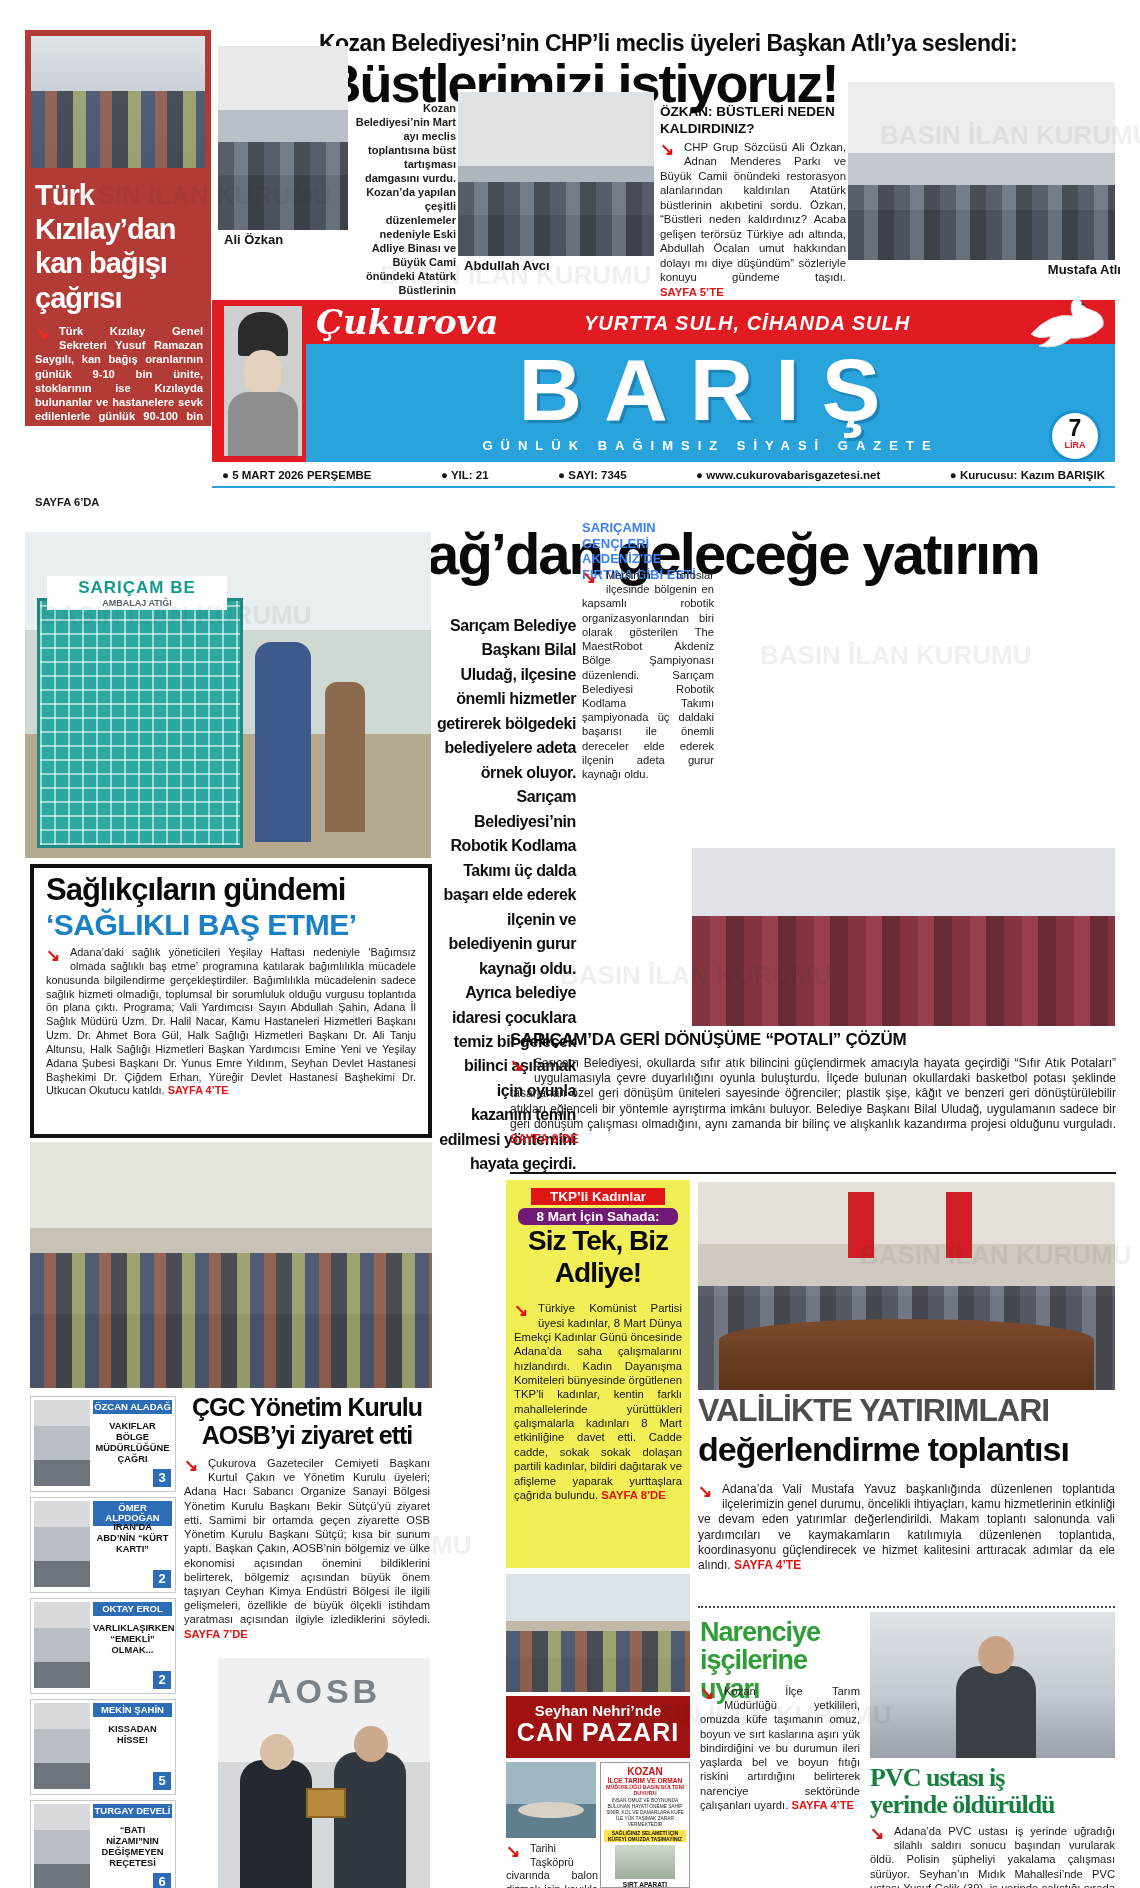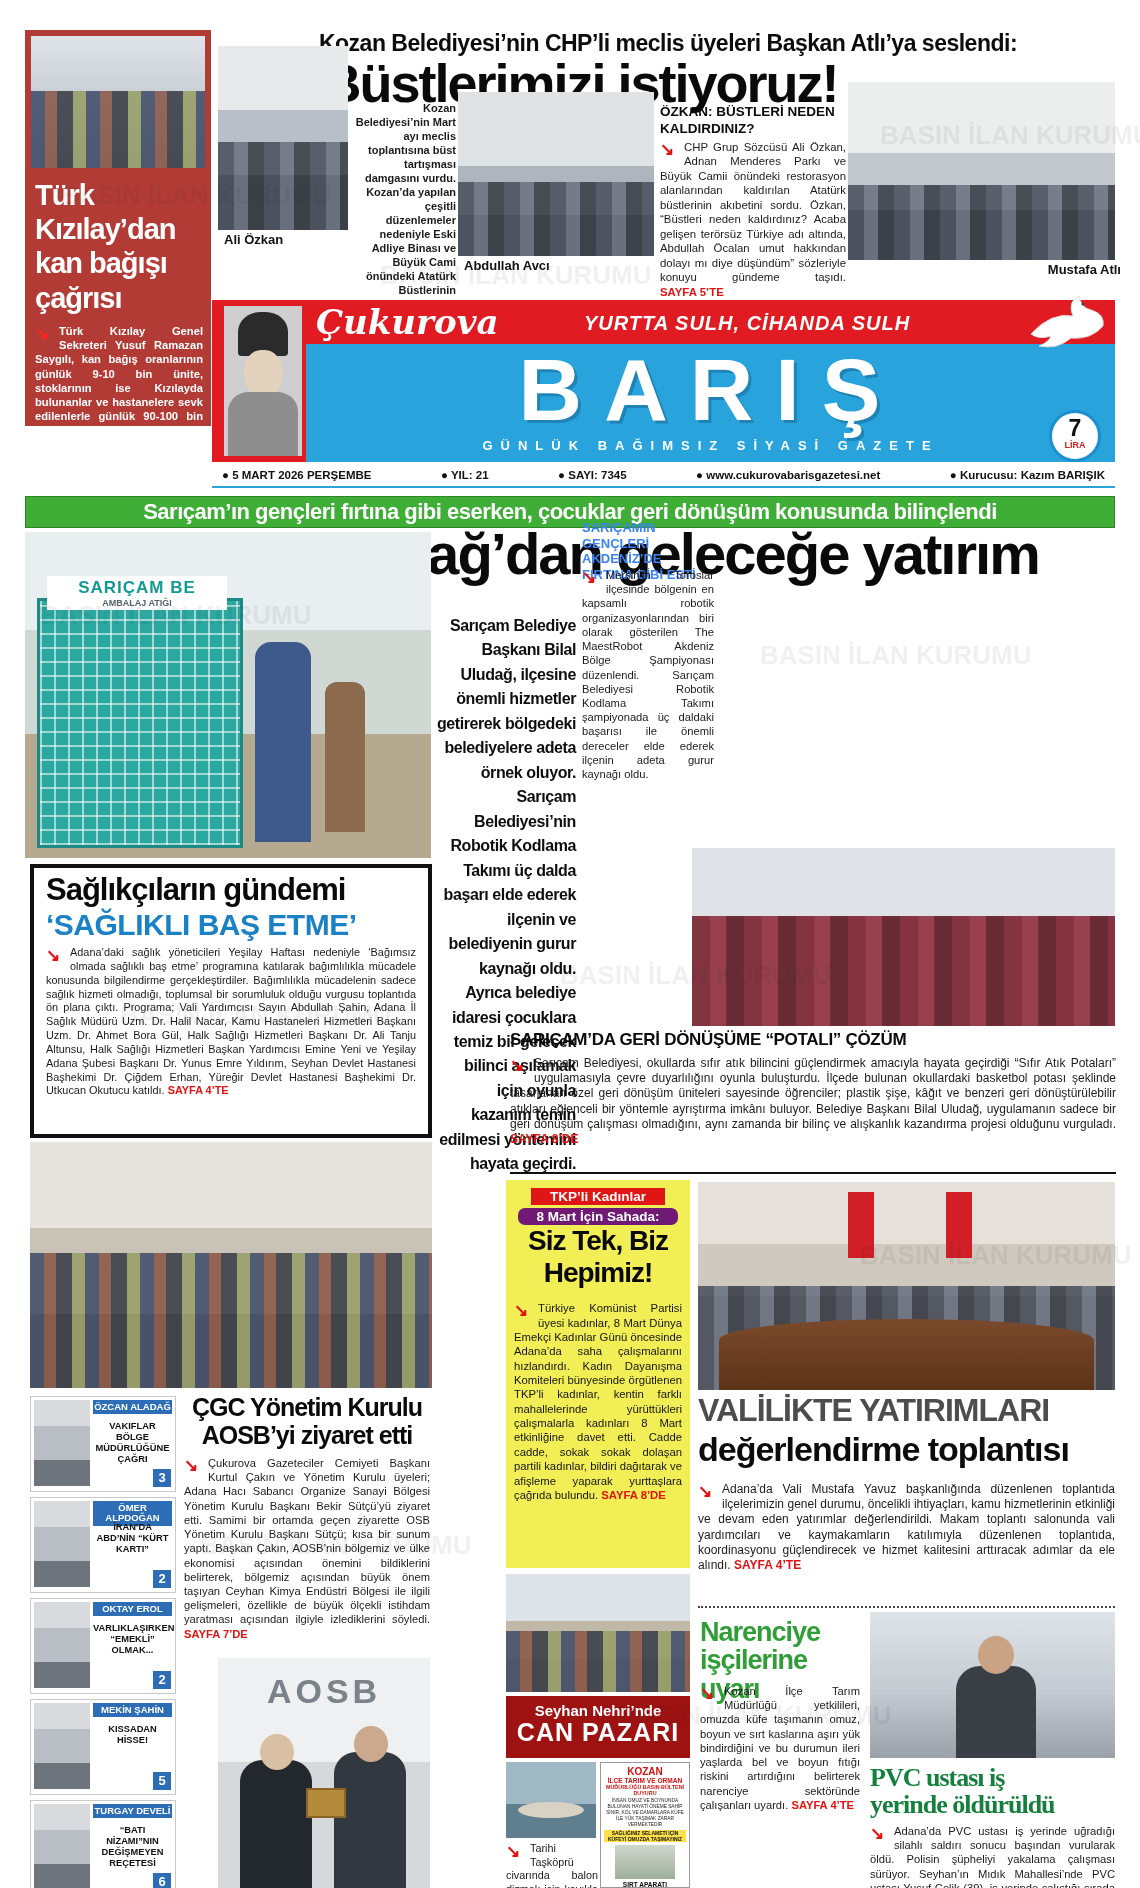--- a/index.html
+++ b/index.html
@@ -96,23 +96,20 @@
     </div>
   </div>
   <div class="abs" style="left:212px;top:464px;width:903px;height:24px;display:flex;justify-content:space-between;align-items:center;padding:0 10px;box-sizing:border-box;font-size:11.5px;font-weight:bold;color:#111;border-bottom:2px solid #29a3dc;">
     <span>● 5 MART 2026 PERŞEMBE</span>
     <span>● YIL: 21</span>
     <span>● SAYI: 7345</span>
     <span>● www.cukurovabarisgazetesi.net</span>
     <span>● Kurucusu: Kazım BARIŞIK</span>
   </div>
 
-  <div class="abs" style="left:25px;top:496px;width:1090px;height:32px;background:#3fae37;border:1px solid #2c8527;box-sizing:border-box;text-align:center;">
-    <span style="color:#fff;font-weight:bold;font-size:22px;line-height:30px;letter-spacing:-0.5px;">Sarıçam’ın gençleri fırtına gibi eserken, çocuklar geri dönüşüm konusunda bilinçlendi</span>
-  </div>
 
   <div class="abs bighead" style="left:230px;top:526px;width:885px;font-size:58px;">Uludağ’dan geleceğe yatırım</div>
 
   <div class="photo" style="left:25px;top:532px;width:406px;height:326px;background:linear-gradient(180deg,#e9eef1 0 30%,#cfd8d2 30% 62%,#b5a98f 62%);">
     <div class="abs grid" style="left:12px;top:66px;width:200px;height:244px;background-color:#2ba8a0;border:3px solid #1d8a84;"></div>
     <div class="abs" style="left:22px;top:44px;width:180px;background:#fff;text-align:center;padding:2px 0;">
       <div style="color:#139a93;font-weight:bold;font-size:17px;letter-spacing:1px;">SARIÇAM BE</div>
       <div style="color:#56626b;font-weight:bold;font-size:9px;">AMBALAJ ATIĞI</div>
     </div>
     <div class="abs" style="left:230px;top:110px;width:56px;height:200px;background:#3e5a8c;border-radius:16px 16px 0 0;"></div>
@@ -199,21 +196,21 @@
     <div class="abs" style="left:116px;bottom:0;width:72px;height:136px;background:#32383f;border-radius:22px 22px 0 0;"></div>
     <div class="abs" style="left:136px;bottom:126px;width:34px;height:36px;background:#caa98c;border-radius:50%;"></div>
     <div class="abs" style="left:88px;bottom:70px;width:36px;height:26px;background:#b58a3c;border:2px solid #8a6526;"></div>
   </div>
 
   <div class="abs" style="left:506px;top:1180px;width:184px;height:388px;background:#f2ee55;padding:8px;box-sizing:border-box;">
     <div style="background:#e01515;color:#fff;font-weight:bold;font-size:13.5px;text-align:center;width:126px;margin:0 auto;padding:1px 4px;">TKP’li Kadınlar</div>
     <div style="background:#701a75;color:#fff;font-weight:bold;font-size:13.5px;text-align:center;width:152px;margin:3px auto 0;padding:1px 4px;border-radius:7px;">8 Mart İçin Sahada:</div>
     <div style="text-align:center;font-weight:bold;font-size:28px;line-height:1.15;letter-spacing:-1px;color:#0a0a0a;">
       <div>Siz Tek, Biz</div>
-      <div>Hepimiz!</div>
+      <div>Adliye!</div>
     </div>
     <div class="bodytxt" style="margin-top:12px;font-size:11.3px;color:#161616;">
       <span class="arrow"></span><span>Türkiye Komünist Partisi üyesi kadınlar, 8 Mart Dünya Emekçi Kadınlar Günü öncesinde Adana’da saha çalışmalarını hızlandırdı. Kadın Dayanışma Komiteleri bünyesinde örgütlenen TKP’li kadınlar, kentin farklı mahallelerinde yürüttükleri çalışmalarla kadınları 8 Mart etkinliğine davet etti. Cadde cadde, sokak sokak dolaşan partili kadınlar, bildiri dağıtarak ve afişleme yaparak yurttaşlara çağrıda bulundu.</span>
       <span class="pref">SAYFA 8’DE</span>
     </div>
   </div>
 
   <div class="photo" style="left:698px;top:1182px;width:417px;height:208px;background:linear-gradient(180deg,#e5e1da 0 30%,#cfc9bf 30% 55%,#8a8277 55%);">
     <div class="flagshape" style="left:150px;top:10px;width:26px;height:66px;"></div>
     <div class="flagshape" style="left:248px;top:10px;width:26px;height:66px;"></div>

